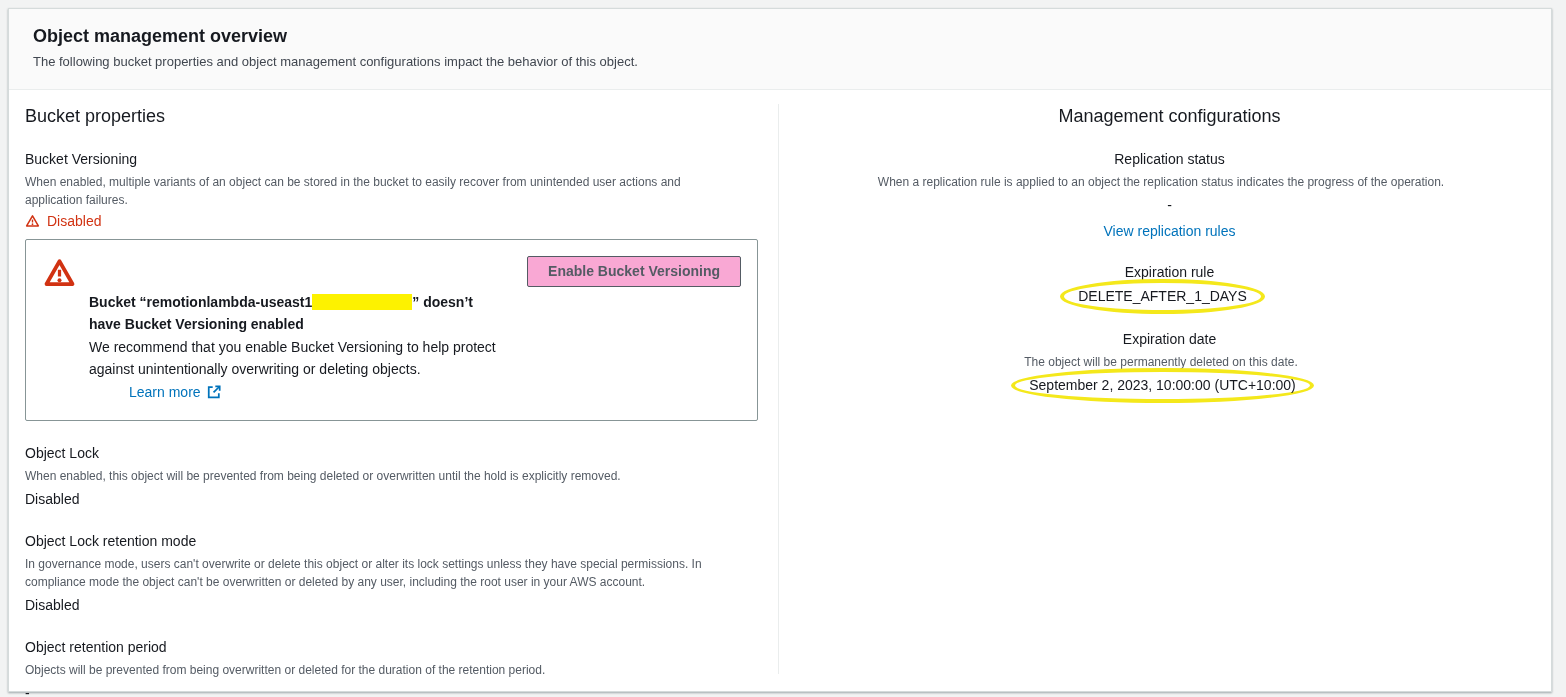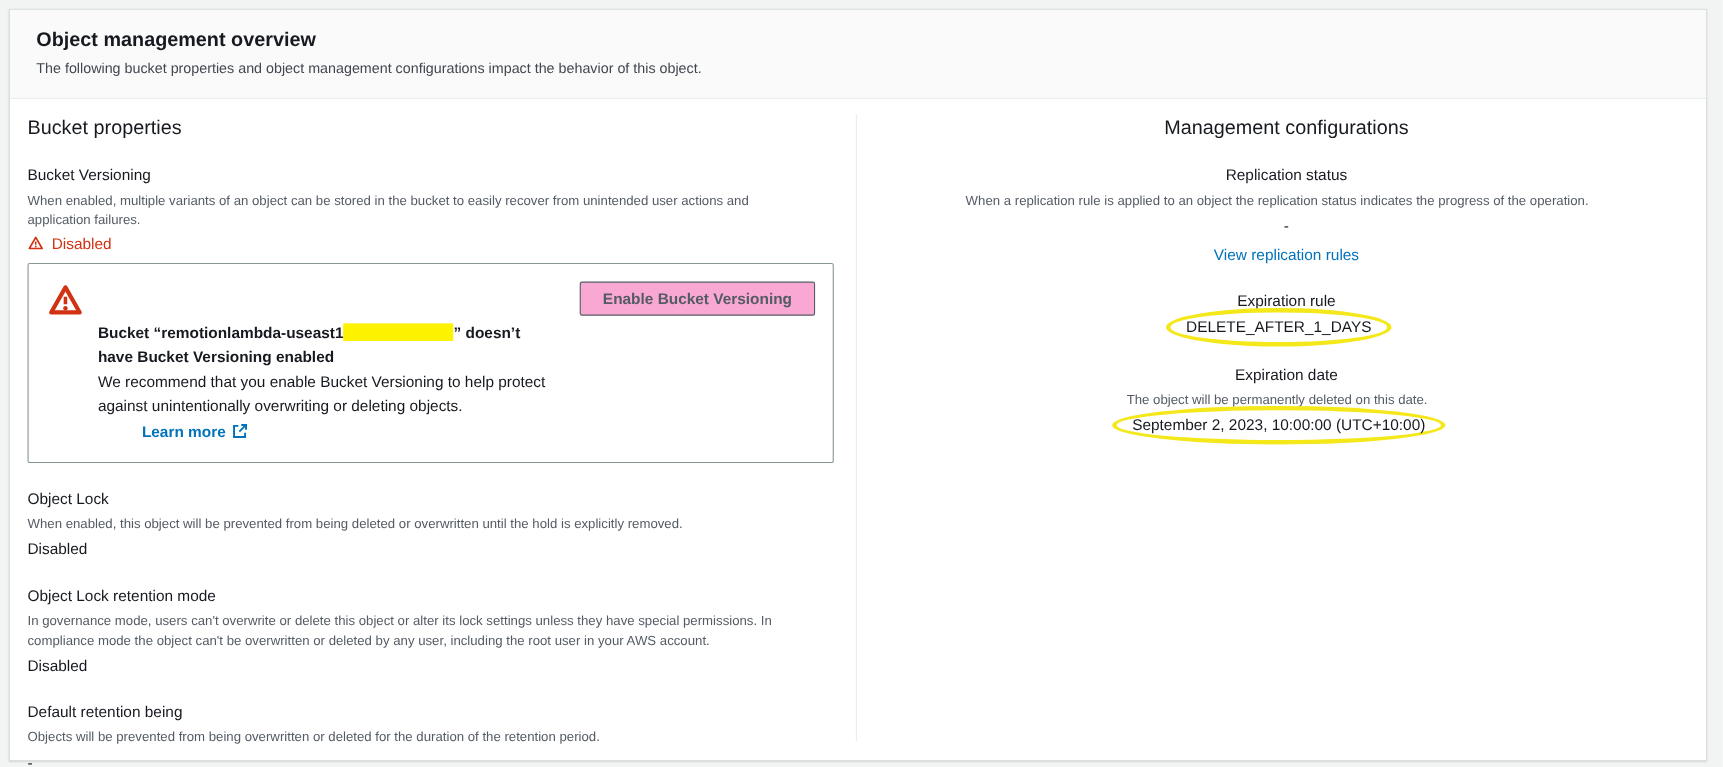--- a/index.html
+++ b/index.html
@@ -66,21 +66,21 @@
   .alert-icon { width: 33px; height: 30px; margin: 3px 13px 0 1px; flex: 0 0 auto; }
   .alert-text { width: 408px; font-size: 14px; line-height: 22px; color: #16191f; margin-top: 36px; }
   .alert-title { font-weight: bold; }
   .redaction {
     display: inline-block; width: 100px; height: 16px;
     background: #fdf200; vertical-align: -3px;
   }
   .alert-body { margin-top: 1px; }
   .learn-more {
     margin-top: 1px; display: inline-flex; align-items: center; gap: 6px;
-    color: #0073bb; font-weight: bold; font-size: 14px;
+    color: #0073bb; font-weight: normal; font-size: 14px;
     text-decoration: none; cursor: pointer; padding-left: 40px;
   }
   .ext-icon { width: 14px; height: 14px; }
   .alert-spacer { flex: 1; }
   .btn-secondary {
     background: #f9a8d4;
     border: 1px solid #545b64;
     border-radius: 2px;
     color: #545b64;
     font-family: "Liberation Sans", sans-serif;
@@ -162,21 +162,21 @@
         <div class="field-value">Disabled</div>
       </div>
 
       <div class="field">
         <div class="field-label">Object Lock retention mode</div>
         <div class="field-desc">In governance mode, users can't overwrite or delete this object or alter its lock settings unless they have special permissions. In compliance mode the object can't be overwritten or deleted by any user, including the root user in your AWS account.</div>
         <div class="field-value">Disabled</div>
       </div>
 
       <div class="field">
-        <div class="field-label">Default retention being</div>
+        <div class="field-label">Object retention period</div>
         <div class="field-desc">Objects will be prevented from being overwritten or deleted for the duration of the retention period.</div>
         <div class="field-value">-</div>
       </div>
     </div>
 
     <div class="col-right">
       <h2 class="section-heading">Management configurations</h2>
 
       <div class="field">
         <div class="field-label">Replication status</div>

